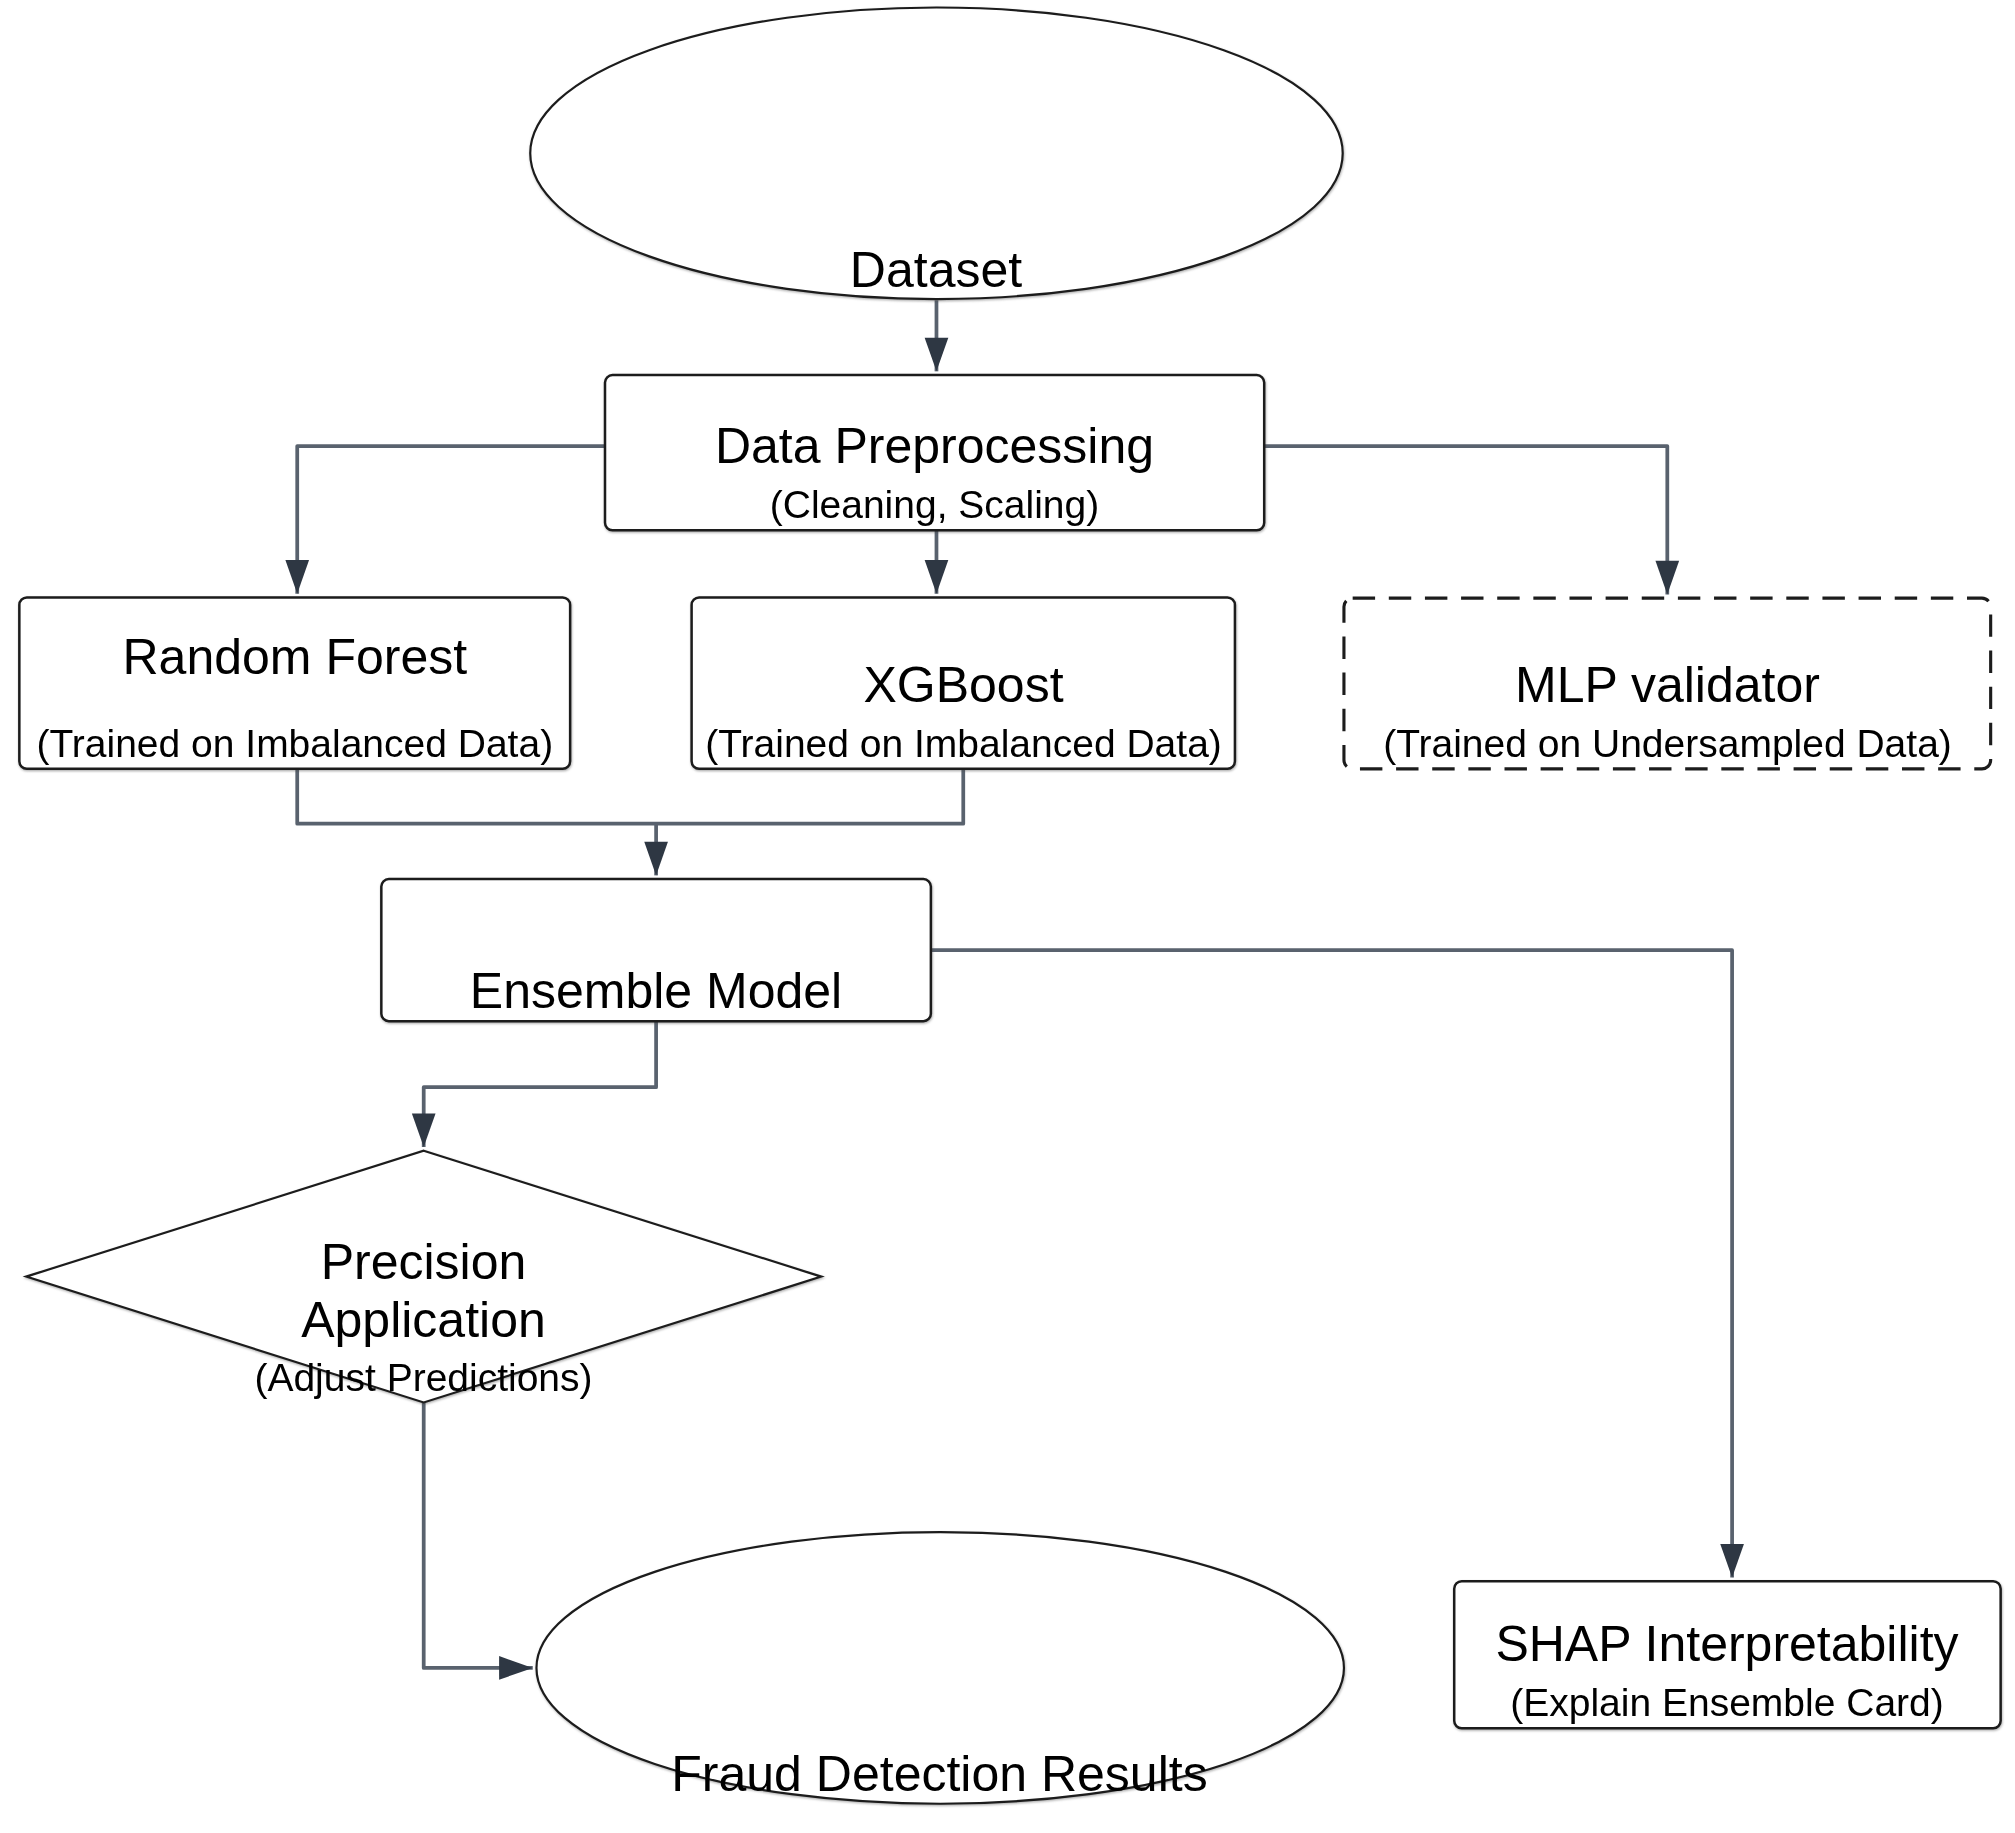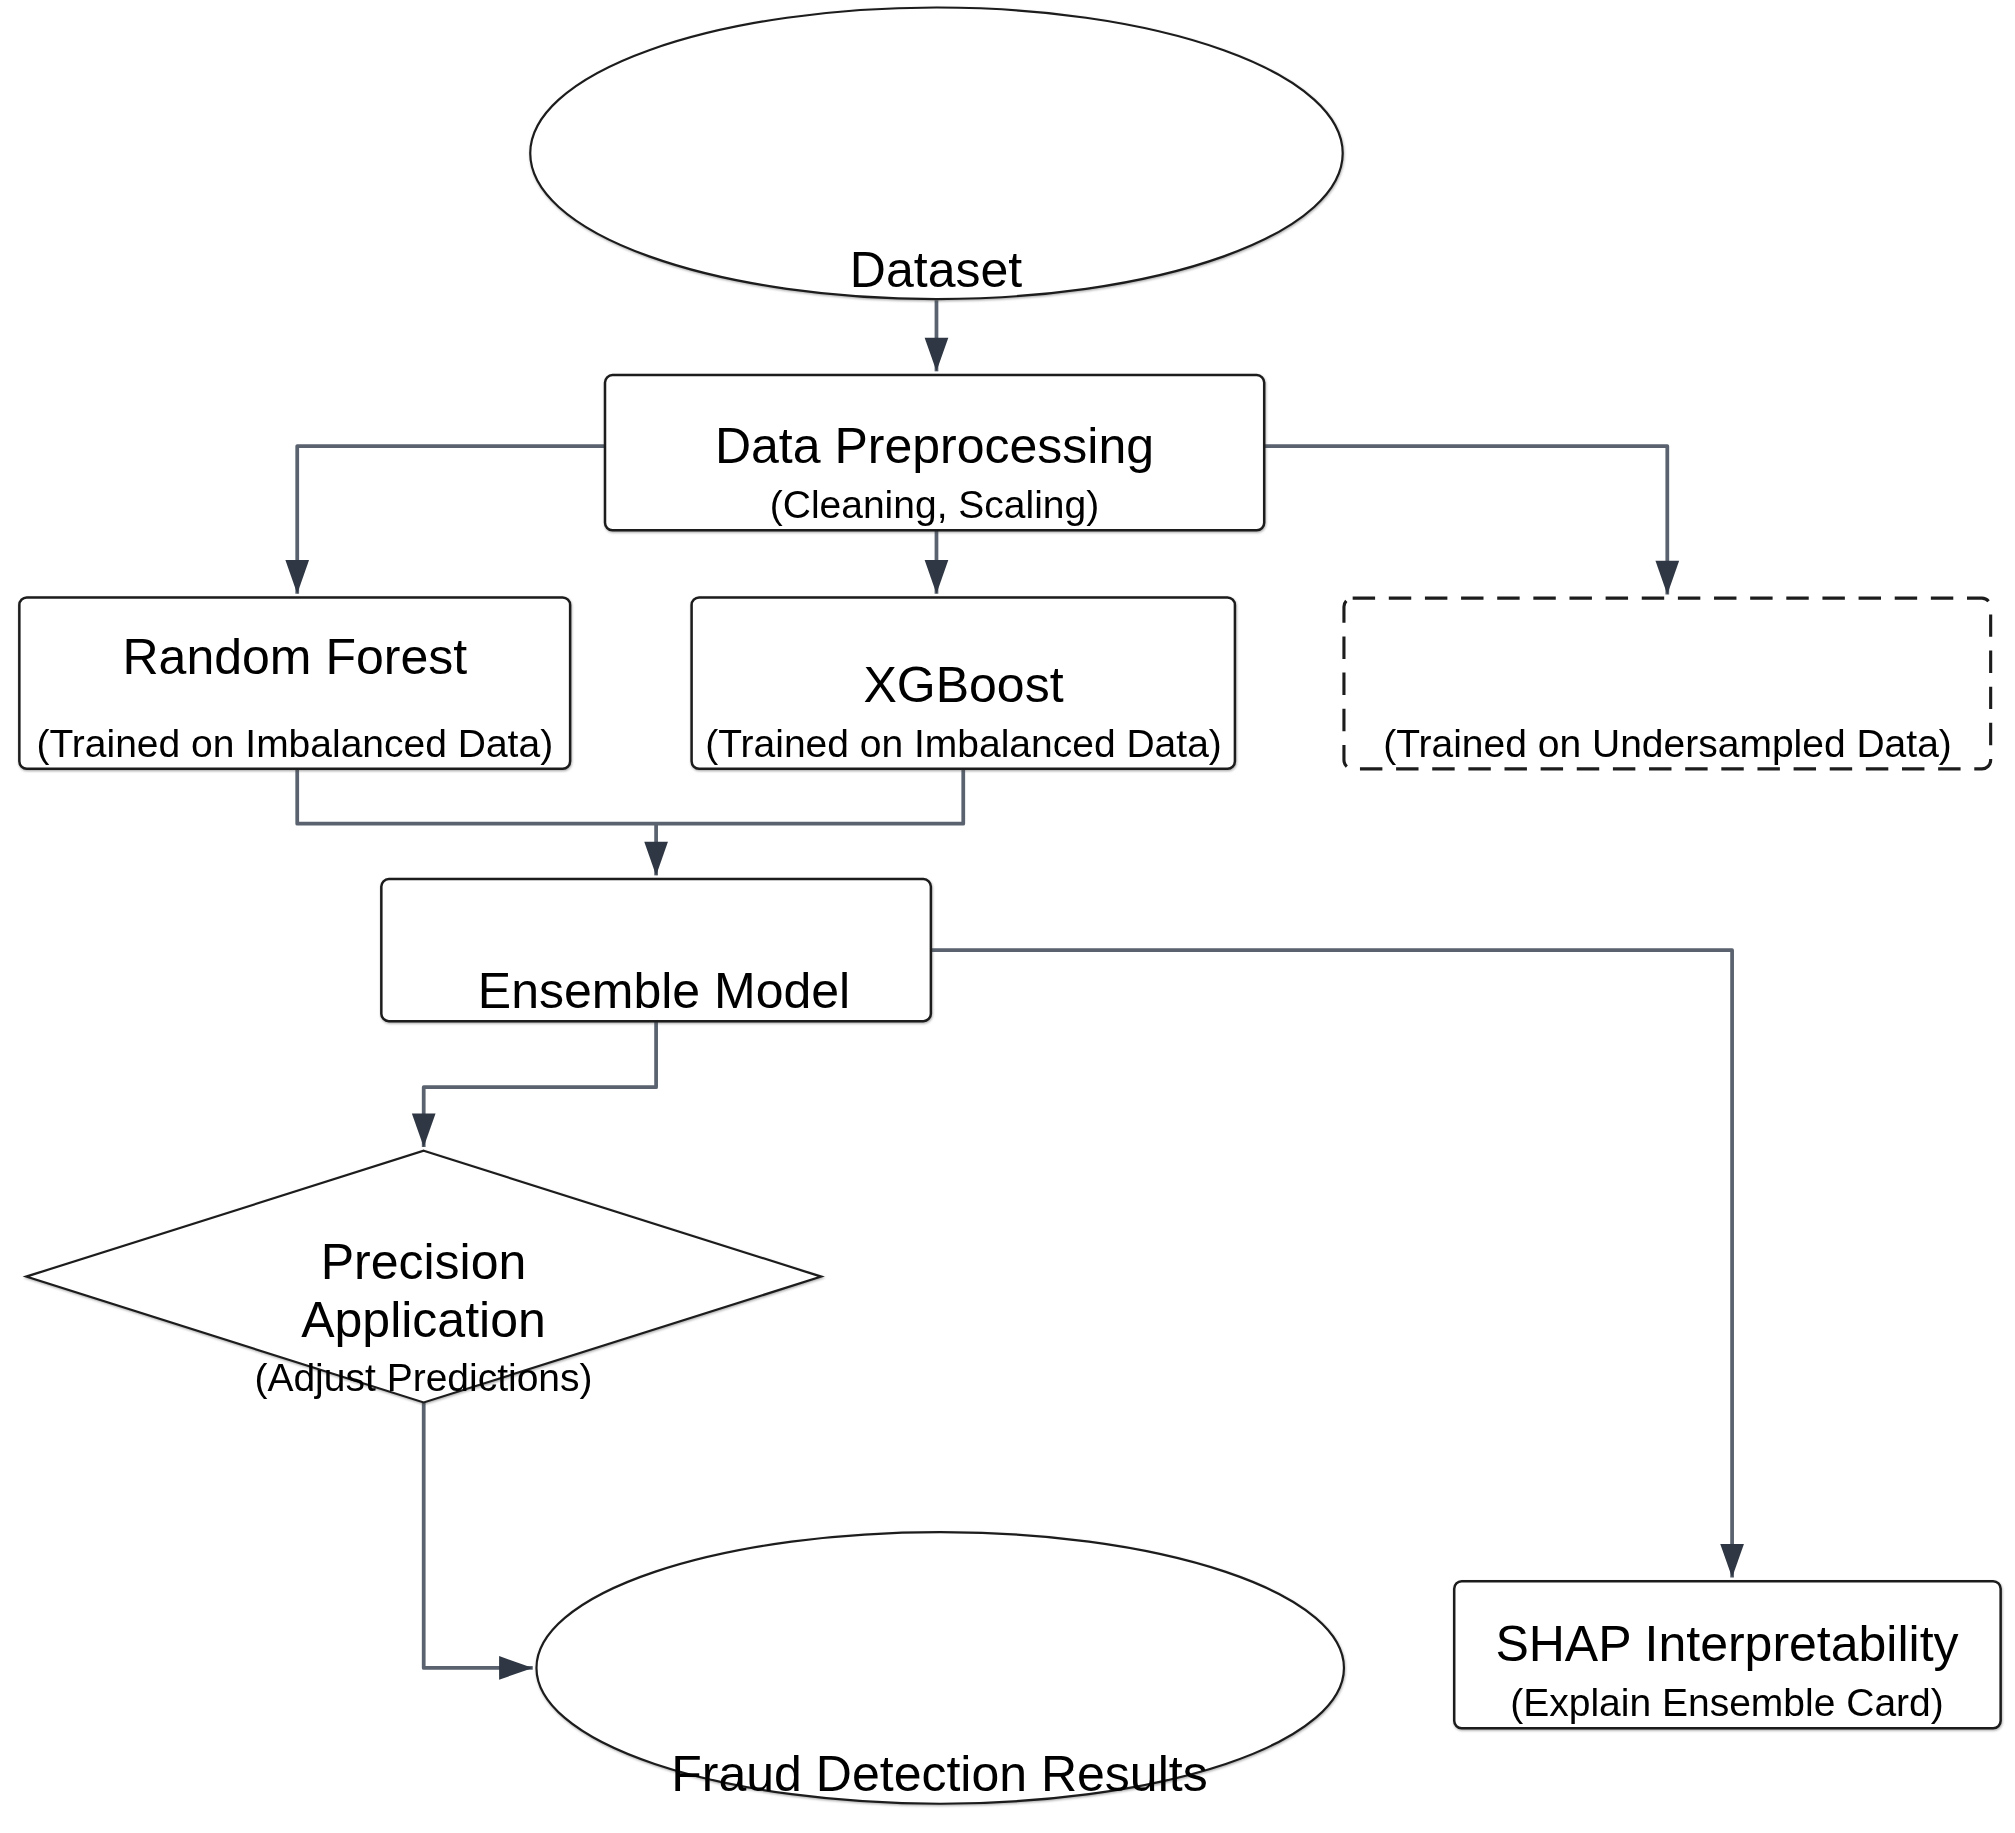--- a/index.html
+++ b/index.html
@@ -121,24 +121,25 @@
     <div class="node-title">Random Forest</div>
     <div class="node-subtitle">(Trained on Imbalanced Data)</div>
   </div>
 
   <div class="node-label" style="left:692px; top:598px; width:543px; height:171px;">
     <div class="node-title">XGBoost</div>
     <div class="node-subtitle">(Trained on Imbalanced Data)</div>
   </div>
 
   <div class="node-label" style="left:1344px; top:598px; width:647px; height:171px;">
+    <div class="node-title">MLP validator</div>
     <div class="node-subtitle">(Trained on Undersampled Data)</div>
   </div>
 
-  <div class="node-label" style="left:381px; top:879px; width:550px; height:142px;margin-left:8px;">
+  <div class="node-label" style="left:381px; top:879px; width:550px; height:142px;">
     <div class="node-title">Ensemble Model</div>
   </div>
 
   <div class="node-label diamond-label" style="left:26px; top:1151px; width:795px; height:252px;">
     <div class="node-title">Precision</div>
     <div class="node-title">Application</div>
     <div class="node-subtitle">(Adjust Predictions)</div>
   </div>
 
   <div class="node-label" style="left:536px; top:1532px; width:807px; height:272px;">

